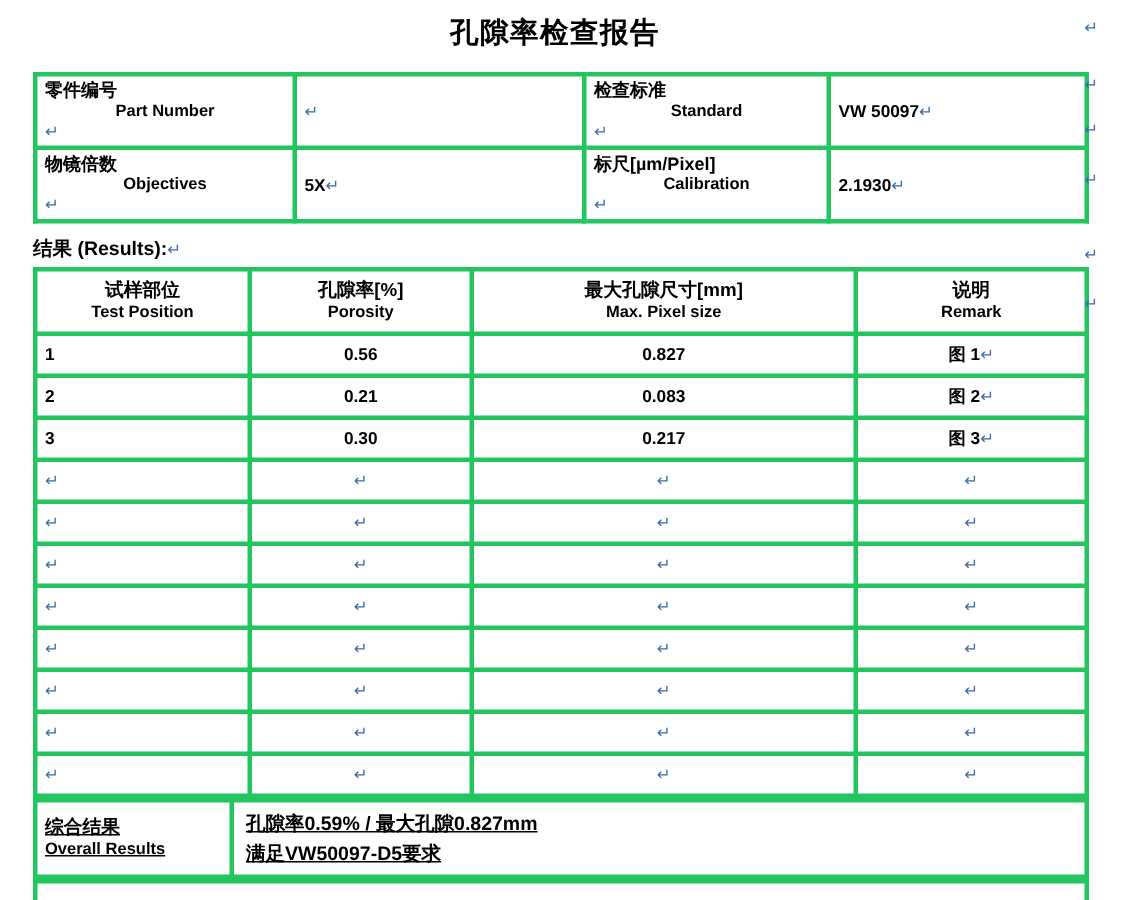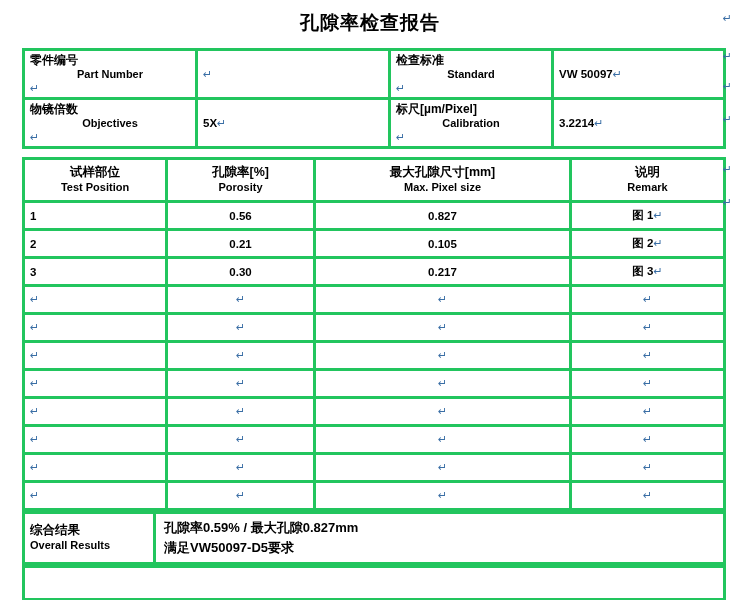--- a/index.html
+++ b/index.html
@@ -102,20 +102,21 @@
   }
   .results-table td.hdr .cn { display: block; font-size: 12.5px; }
   .results-table td.hdr .en { display: block; font-size: 11px; }
   .results-table td.pos {
     text-align: left;
     padding-left: 5px;
   }
   
   .overall-table {
     width: 704px;
+    text-decoration: underline;
   }
   .overall-table td {
     vertical-align: middle;
   }
   .overall-label {
     width: 118px;
     font-weight: bold;
     line-height: 15px;
     height: 44px;
   }
@@ -185,28 +186,32 @@
         <span class="en">Objectives</span><span class="pilcrow">↵</span>
       </td>
       <td class="cell-value">
         <span>5X</span><span class="pilcrow">↵</span>
       </td>
       <td class="cell-label">
         <span class="cn">标尺[µm/Pixel]</span>
         <span class="en">Calibration</span><span class="pilcrow">↵</span>
       </td>
       <td class="cell-value">
-        <span>3.2214</span><span class="pilcrow">↵</span>
+        <span>2.1930</span><span class="pilcrow">↵</span>
       </td>
     </tr>
   </tbody>
     </table>
 
   <div class="spacer-8"></div>
 
+  <div class="section-label">
+    <span>结果</span>
+    <span class="en">(Results):</span><span class="pilcrow">↵</span>
+  </div>
 
   <table class="results-table">
     <tbody>
         <tr>
       <td class="hdr" style="width:130px;margin-left:36px;">
         <span class="cn">试样部位</span>
         <span class="en">Test Position</span>
       </td>
       <td class="hdr" style="width:135px;">
         <span class="cn">孔隙率[%]</span>
@@ -224,21 +229,21 @@
 
     <tr>
       <td class="pos"><span>1</span></td>
       <td><span>0.56</span></td>
       <td><span>0.827</span></td>
       <td><span>图 1</span><span class="pilcrow">↵</span></td>
     </tr>
     <tr>
       <td class="pos"><span>2</span></td>
       <td><span>0.21</span></td>
-      <td><span>0.105</span></td>
+      <td><span>0.083</span></td>
       <td><span>图 2</span><span class="pilcrow">↵</span></td>
     </tr>
     <tr>
       <td class="pos"><span>3</span></td>
       <td><span>0.30</span></td>
       <td><span>0.217</span></td>
       <td><span>图 3</span><span class="pilcrow">↵</span></td>
     </tr>
 
     <tr>

